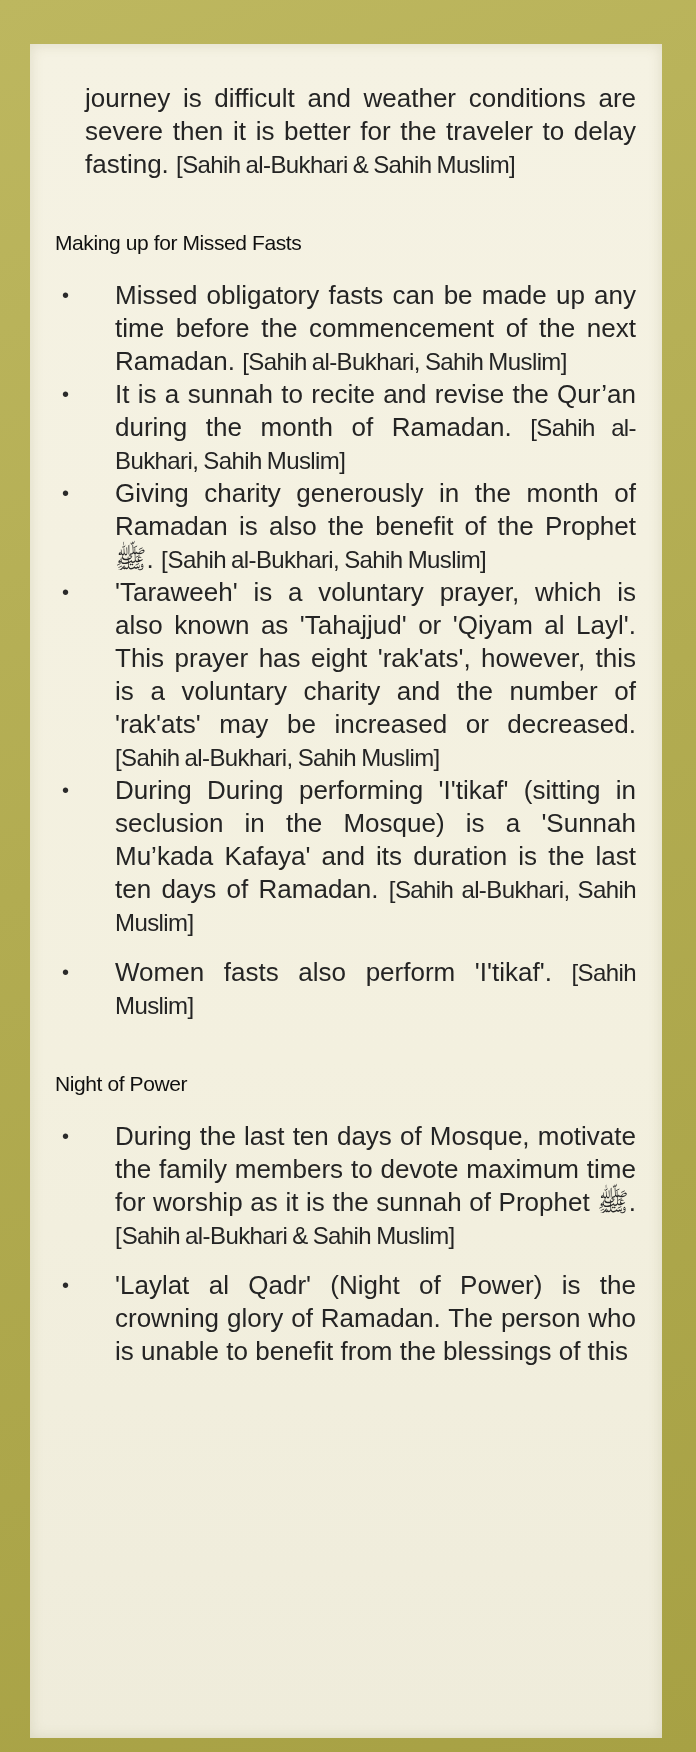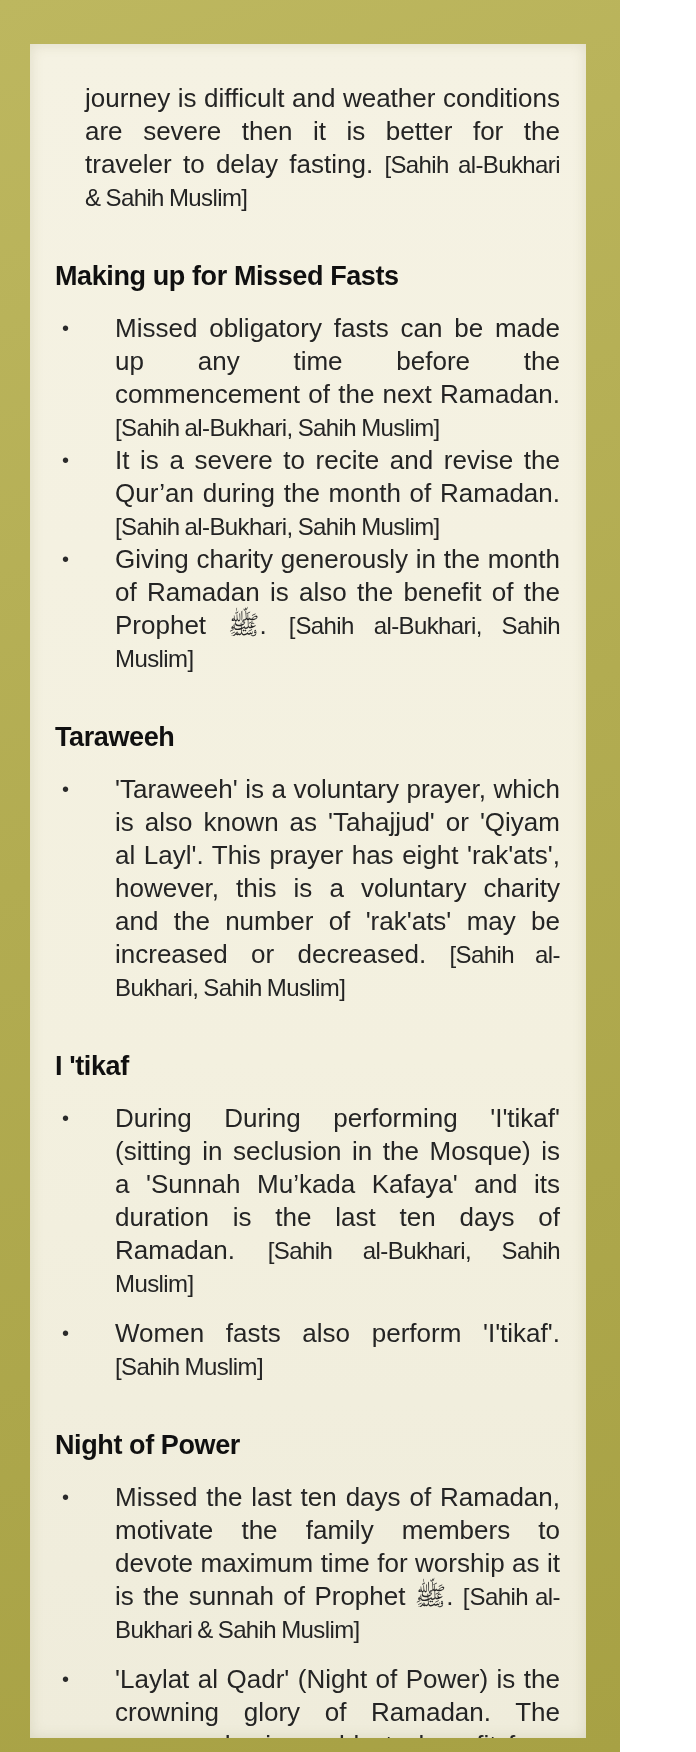--- a/index.html
+++ b/index.html
@@ -4,21 +4,21 @@
 <style>
   html, body {
     margin: 0;
     padding: 0;
     width: 696px;
     height: 1752px;
     font-family: "Liberation Sans", "DejaVu Sans", sans-serif;
   }
   .frame {
     position: relative;
-    width: 620px;
+    width: 696px;
     height: 1752px;
     background: linear-gradient(160deg, #bdb75f 0%, #b2ac51 45%, #a7a144 100%);
     overflow: hidden;
   }
   .page {
     position: absolute;
     left: 30px;
     top: 44px;
     right: 34px;
     bottom: 14px;
@@ -36,23 +36,23 @@
     text-align: justify;
     color: #242424;
   }
   .cont { margin-left: 30px; }
   .cite {
     font-size: 24px;
     letter-spacing: -0.6px;
     word-spacing: -1px;
   }
   h2.heading {
-    font-size: 27px;
+    font-size: 21px;
     line-height: 30px;
-    font-weight: bold;
+    font-weight: normal;
     color: #101010;
     letter-spacing: -0.4px;
     margin-top: 47px;
     margin-bottom: 21px;
   }
   .bullet {
     display: flex;
     align-items: flex-start;
   }
   .bullet + .bullet { margin-top: 17px; }
@@ -79,56 +79,54 @@
       <h2 class="heading">Making up for Missed Fasts</h2>
       <div class="bullet">
         <span class="dot">•</span>
         <p class="body-text btext"><span>Missed obligatory fasts can be made up any time before the commencement of the next Ramadan.</span> <span class="cite">[Sahih al-Bukhari, Sahih Muslim]</span></p>
       </div>
     </section>
 
     <section>
       <div class="bullet">
         <span class="dot">•</span>
-        <p class="body-text btext"><span>It is a severe to recite and revise the Qur’an during the month of Ramadan.</span> <span class="cite">[Sahih al-Bukhari, Sahih Muslim]</span></p>
+        <p class="body-text btext"><span>It is a sunnah to recite and revise the Qur’an during the month of Ramadan.</span> <span class="cite">[Sahih al-Bukhari, Sahih Muslim]</span></p>
       </div>
     </section>
 
     <section>
       <div class="bullet">
         <span class="dot">•</span>
         <p class="body-text btext"><span>Giving charity generously in the month of Ramadan is also the benefit of the Prophet ﷺ.</span> <span class="cite">[Sahih al-Bukhari,  Sahih Muslim]</span></p>
       </div>
     </section>
 
     <section>
-      <h2 class="heading">Taraweeh</h2>
       <div class="bullet">
         <span class="dot">•</span>
         <p class="body-text btext"><span>'Taraweeh' is a voluntary prayer, which is also known as 'Tahajjud' or 'Qiyam al Layl'. This prayer has eight 'rak'ats', however, this is a voluntary charity and the number of 'rak'ats' may be increased or decreased.</span> <span class="cite">[Sahih al-Bukhari, Sahih Muslim]</span></p>
       </div>
     </section>
 
     <section>
-      <h2 class="heading">I 'tikaf</h2>
       <div class="bullet">
         <span class="dot">•</span>
         <p class="body-text btext"><span>During During performing 'I'tikaf' (sitting in seclusion in the Mosque) is a 'Sunnah Mu’kada Kafaya' and its duration is the last ten days of Ramadan.</span> <span class="cite">[Sahih al-Bukhari, Sahih Muslim]</span></p>
       </div>
       <div class="bullet">
         <span class="dot">•</span>
         <p class="body-text btext"><span>Women fasts also perform 'I'tikaf'.</span> <span class="cite">[Sahih Muslim]</span></p>
       </div>
     </section>
 
     <section>
       <h2 class="heading">Night of Power</h2>
       <div class="bullet">
         <span class="dot">•</span>
-        <p class="body-text btext"><span>Missed the last ten days of Ramadan, motivate the family members to devote maximum time for worship as it is the sunnah of Prophet ﷺ.</span> <span class="cite">[Sahih al-Bukhari &amp; Sahih Muslim]</span></p>
+        <p class="body-text btext"><span>During the last ten days of Mosque, motivate the family members to devote maximum time for worship as it is the sunnah of Prophet ﷺ.</span> <span class="cite">[Sahih al-Bukhari &amp; Sahih Muslim]</span></p>
       </div>
       <div class="bullet">
         <span class="dot">•</span>
         <p class="body-text btext"><span>'Laylat al Qadr'  (Night of Power) is the crowning glory of Ramadan. The person who is unable to benefit from the blessings of this</span></p>
       </div>
     </section>
 
   </div>
 </div>
 

